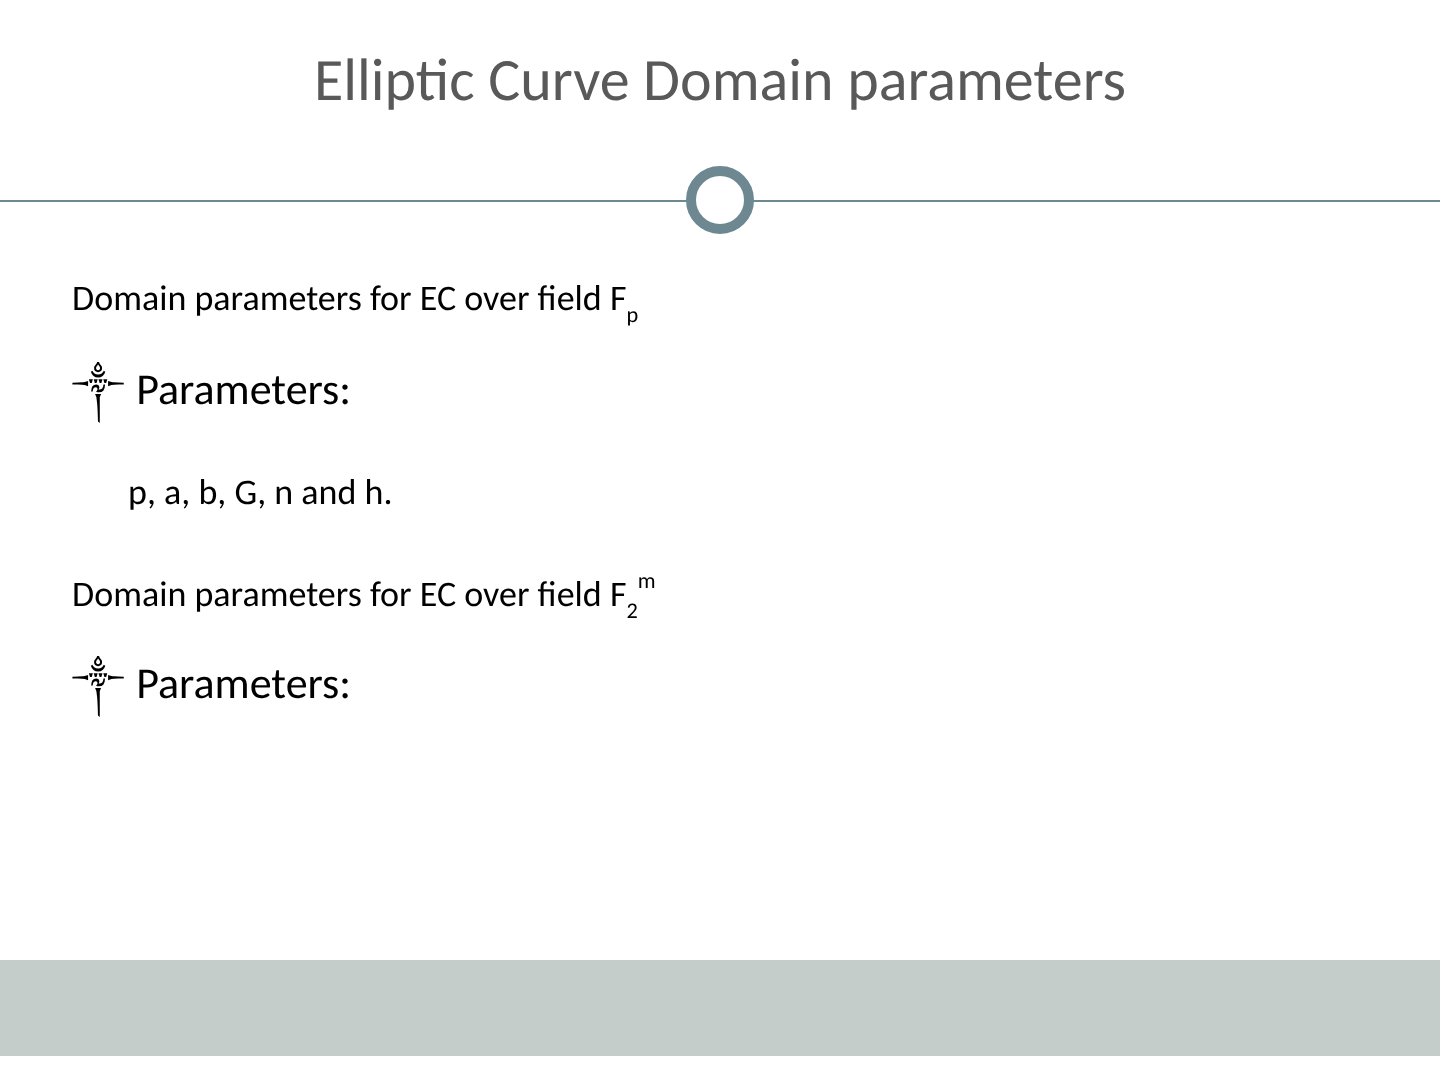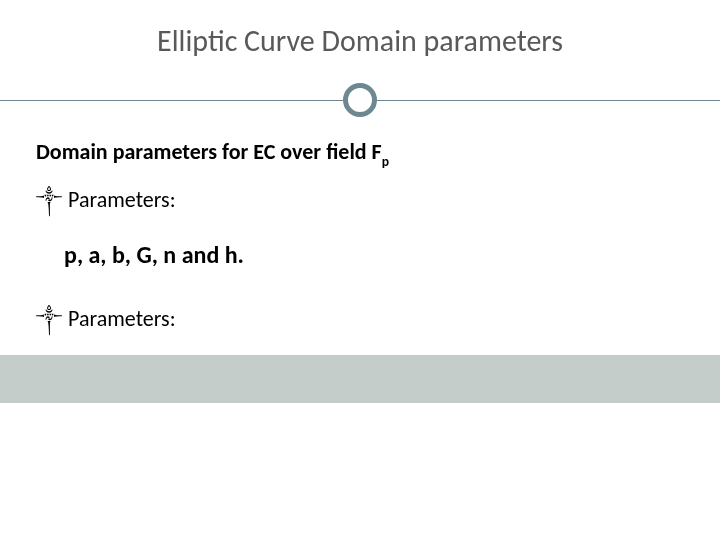--- a/index.html
+++ b/index.html
@@ -4,21 +4,21 @@
 <style>
 * { margin: 0; padding: 0; box-sizing: border-box; }
 html, body { width: 720px; height: 540px; overflow: hidden; }
 body {
   font-family: Calibri, "Segoe UI", Arial, sans-serif;
   background: #ffffff;
   position: relative;
 }
 .slide {
   width: 720px;
-  height: 403px;
+  height: 528px;
   position: relative;
   background: #ffffff;
 }
 .title-area {
   padding-top: 22px;
   text-align: center;
 }
 .title {
   font-size: 30px;
   font-weight: 400;
@@ -49,39 +49,39 @@
   background: #ffffff;
 }
 .content {
   position: absolute;
   left: 36px;
   right: 36px;
   top: 138px;
   color: #000000;
 }
 .heading {
-  font-size: 22px;
-  font-weight: 700;
+  font-size: 18px;
+  font-weight: 400;
   margin-bottom: 10px;
 }
 .bullet-line {
   font-size: 22px;
   margin-bottom: 6px;
   display: flex;
   align-items: baseline;
 }
 .bullet-icon {
   font-family: "Segoe UI Symbol", "Arial Unicode MS", sans-serif;
   font-size: 20px;
   margin-right: 6px;
   color: #000000;
 }
 .params-line {
-  font-size: 24px;
-  font-weight: 700;
+  font-size: 18px;
+  font-weight: 400;
   margin-left: 28px;
   margin-bottom: 28px;
 }
 .sub { font-size: 0.62em; vertical-align: sub; position: relative; top: 0.15em; }
 .sup { font-size: 0.62em; vertical-align: super; position: relative; top: -0.1em; }
 .footer-band {
   position: absolute;
   left: 0;
   right: 0;
   bottom: 0;
@@ -107,20 +107,23 @@
 
     <div class="heading">
       <span>Domain parameters for EC over field F</span><span class="sub">p</span>
     </div>
     <div class="bullet-line">
       <span class="bullet-icon">༒</span>
       <span>Parameters:</span>
     </div>
     <div class="params-line">p, a, b, G, n and h.</div>
 
+    <div class="heading">
+      <span>Domain parameters for EC over field F</span><span class="sub">2</span><span class="sup">m</span>
+    </div>
     <div class="bullet-line">
       <span class="bullet-icon">༒</span>
       <span>Parameters:</span>
     </div>
 
   </div>
 
   <div class="footer-band"></div>
 </div>
 

